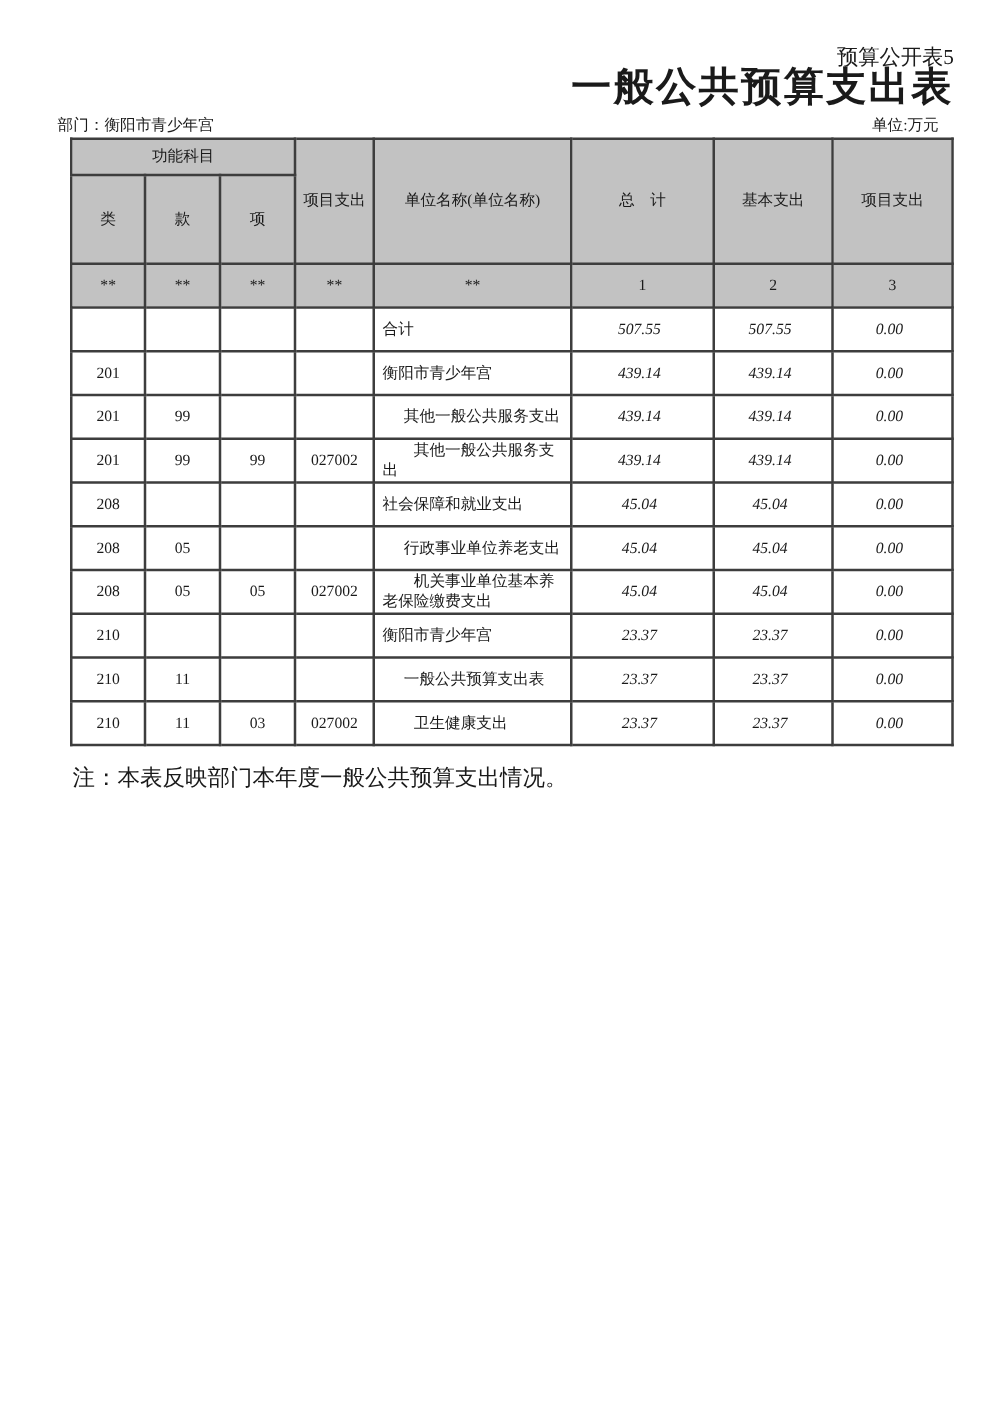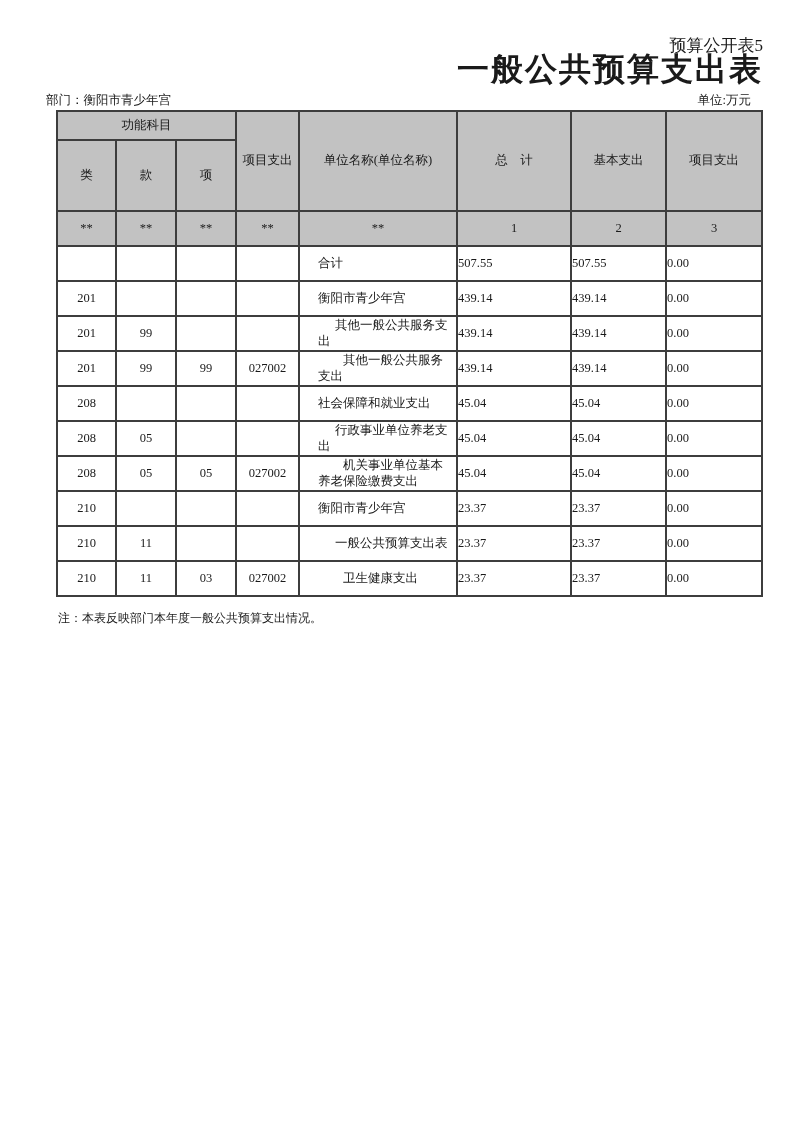--- a/index.html
+++ b/index.html
@@ -56,35 +56,36 @@
     vertical-align: middle;
     text-align: center;
     overflow: hidden;
   }
   .budget-table tr.hdr-a td { height: 29px; background: var(--header-bg); }
   .budget-table tr.hdr-b td { height: 71px; background: var(--header-bg); }
   .budget-table tr.hdr-c td { height: 35px; background: var(--header-bg); }
   .budget-table tr.data-row td { height: 35px; background: #ffffff; }
   .budget-table td.name-cell {
     text-align: left;
-    padding-left: 18px;
+    padding-left: 6px;
     padding-right: 2px;
   }
   .budget-table td.num-cell {
-    text-align: left;
+    text-align: center;
     padding-right: 5px;
+    font-style: italic;
   }
   .indent-0 { text-indent: 0; }
   .indent-1 { text-indent: 17px; }
   .indent-2 { text-indent: 25px; }
   .table-note {
     position: absolute;
     top: 610px;
     left: 58px;
-    font-size: 12px;
+    font-size: 18px;
   }
 </style>
 </head>
 <body>
 
 <div class="doc-label">预算公开表5</div>
 
 <h1 class="page-title">一般公共预算支出表</h1>
 
 <div class="meta-row">

